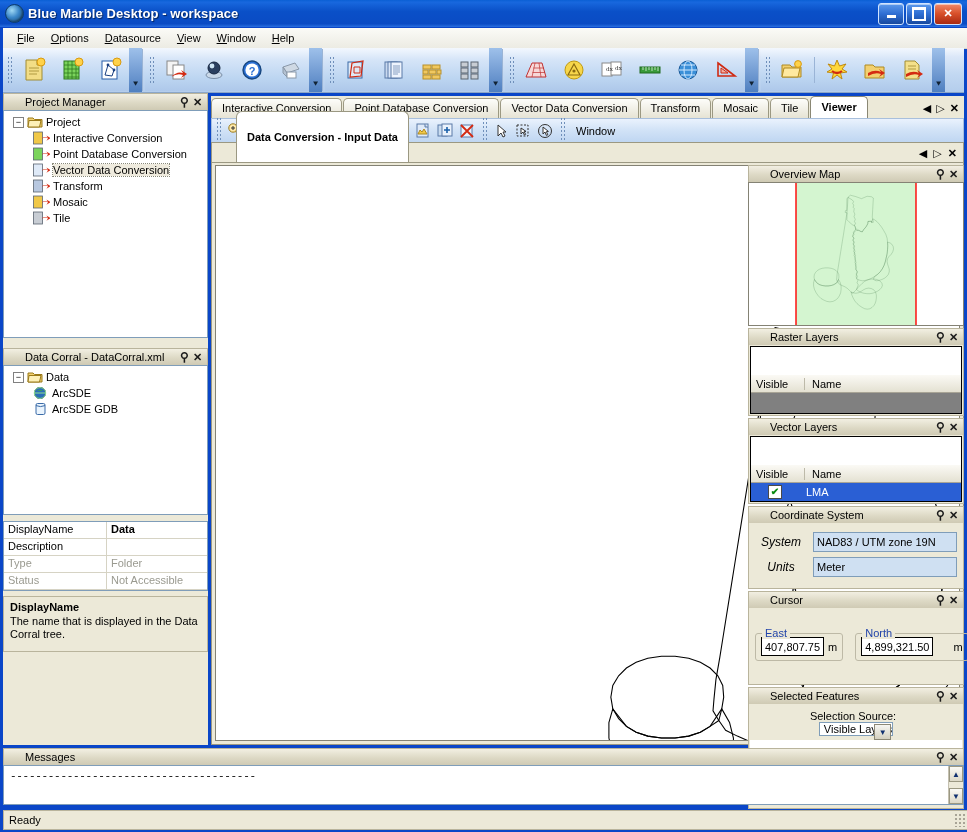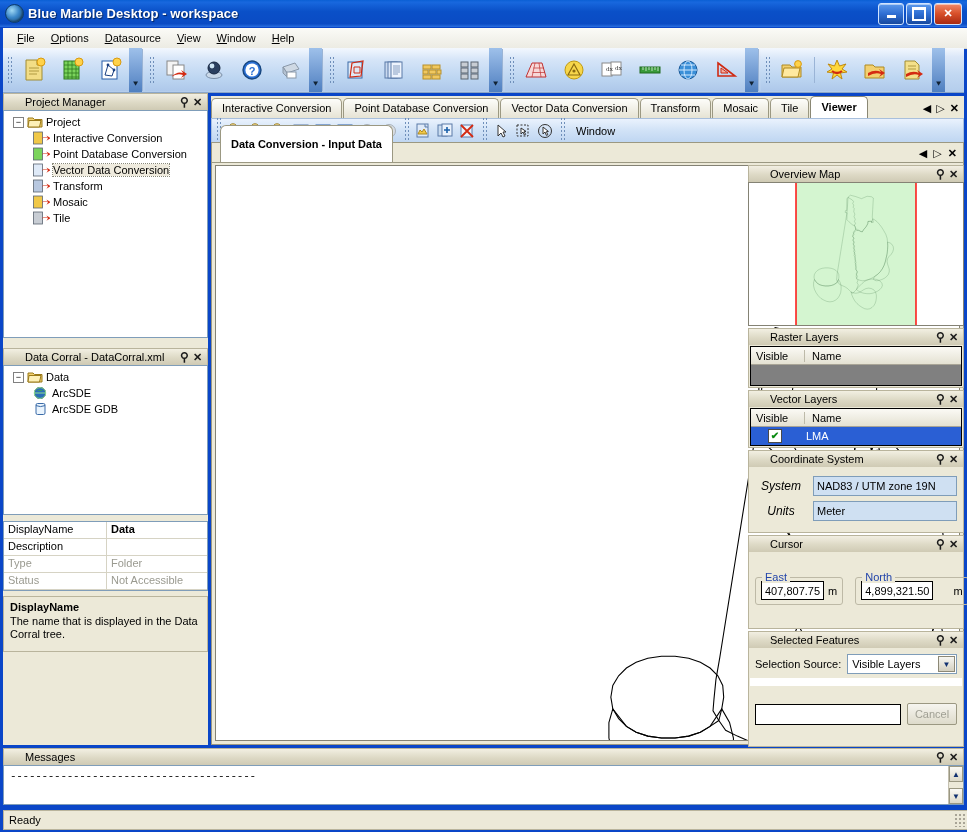--- a/index.html
+++ b/index.html
@@ -96,54 +96,54 @@
   .tabnav{margin-left:auto;display:flex;align-items:center;gap:5px;padding:0 5px 3px 5px;font-size:11px;}
 
   .vtoolbar{height:24px;display:flex;align-items:center;
      background:linear-gradient(180deg,#eaf2fd 0%,#d2e3f7 45%,#bed5f1 100%);
      border:1px solid #a8bfdc;}
   .vbtn{width:22px;height:21px;display:flex;align-items:center;justify-content:center;}
   .vlabel{padding:0 8px;font-size:11px;color:#000;}
 
   .docwrap{position:absolute;left:0;top:46px;right:0;bottom:0;border:1px solid #9b9882;background:#ece9d8;}
   .doctab-strip{height:19px;display:flex;align-items:flex-end;background:#ece9d8;border-bottom:1px solid #9b9882;}
-  .doctab{height:18px;line-height:18px;padding:9px 10px;font-size:11px;background:#fff;
-     border:1px solid #9b9882;border-bottom:none;border-radius:6px 6px 0 0;font-weight:bold;}
+  .doctab{height:18px;line-height:18px;padding:16px 10px;font-size:11px;background:#fff;
+     border:1px solid #9b9882;border-bottom:none;border-radius:6px 6px 0 0;font-weight:bold;margin-left:16px;}
   .docnav{margin-left:auto;display:flex;align-items:center;gap:6px;padding:0 6px 2px 0;font-size:11px;}
   .mapcanvas{position:absolute;left:3px;top:22px;right:3px;bottom:3px;background:#fff;border:1px solid #848274;overflow:hidden;}
 
   
   .rightdock{position:absolute;left:748px;top:165px;width:216px;height:728px;}
   .rp{margin-bottom:2px;}
   .rp-body{background:#ece9d8;border:1px solid #b9b49c;border-top:none;}
   .ovmap{height:142px;background:#fff;border:1px solid #848274;position:relative;overflow:hidden;}
 
   .lyr-table{background:#fff;border:1px solid #000;}
   .lyr-head{display:flex;height:17px;background:linear-gradient(180deg,#fbfaf5,#e4e1d2);
-     border-bottom:1px solid #a8a496;font-size:11px;align-items:center;}
+     border-bottom:1px solid #a8a496;font-size:11px;align-items:center;margin-top:28px;}
   .lyr-head .c1{width:48px;padding-left:5px;border-right:1px solid #bdbaa9;}
   .lyr-head .c2{flex:1;padding-left:7px;}
   .lyr-empty{height:20px;background:#808080;}
   .lyr-row{display:flex;height:18px;align-items:center;background:#2a5fd4;color:#fff;font-size:11px;}
   .lyr-row .c1{width:48px;display:flex;align-items:center;justify-content:center;}
   .lyr-row .c2{flex:1;padding-left:7px;}
   .cbx{width:12px;height:12px;background:#fff;border:1px solid #4a4a4a;
      display:flex;align-items:center;justify-content:center;color:#0a8a12;font-size:10px;font-weight:bold;line-height:10px;}
 
   .fieldrow{display:flex;align-items:center;margin:5px 6px;}
   .flabel{width:52px;text-align:center;padding-right:6px;font-size:12px;font-style:italic;}
   .finput{flex:1;height:16px;background:#cfe0f2;border:1px solid #7f9db9;padding:1px 3px;font-size:11px;
      display:flex;align-items:center;overflow:hidden;white-space:nowrap;}
 
   .grpbox{border:1px solid #bdb9a6;border-radius:3px;margin:15px 4px;padding:3px 5px 4px 5px;position:relative;}
   .grpbox>.cap{position:absolute;top:-7px;left:6px;background:#ece9d8;padding:0 3px;font-size:11px;color:#2244aa;}
   .coordinput{height:17px;background:#fff;border:1px solid #000;padding:0 3px;font-size:11px;
      display:flex;align-items:center;}
 
-  .selrow{display:flex;align-items:center;padding:4px 6px;}
+  .selrow{display:flex;align-items:center;padding:4px 6px;flex-direction:column;}
   .sellabel{font-size:11px;margin-right:6px;}
   .seldrop{flex:1;height:18px;background:#fff;border:1px solid #7f9db9;display:flex;align-items:center;
      padding-left:4px;font-size:11px;position:relative;}
   .dropbtn{position:absolute;right:1px;top:1px;width:15px;height:14px;
      background:linear-gradient(180deg,#f6f6f2,#d4d0c0);border:1px solid #8c8876;
      display:flex;align-items:center;justify-content:center;font-size:8px;color:#103070;}
   .selbottom{display:flex;align-items:center;padding:17px 6px;gap:6px;}
   .selinput{flex:1;height:19px;background:#fff;border:1px solid #000;}
   .cancelbtn{width:48px;height:20px;background:linear-gradient(180deg,#f6f5ef,#dedbcb);
      border:1px solid #9b9882;border-radius:2px;color:#a0a094;font-size:11px;

